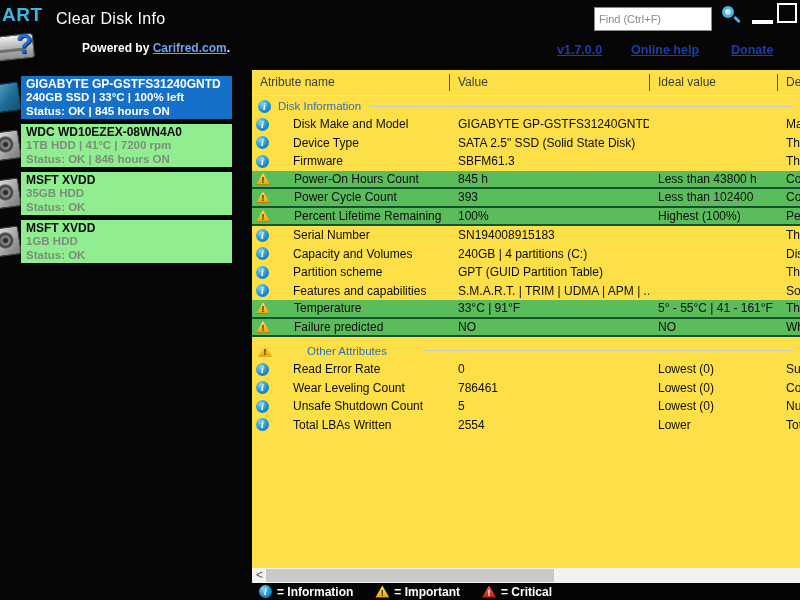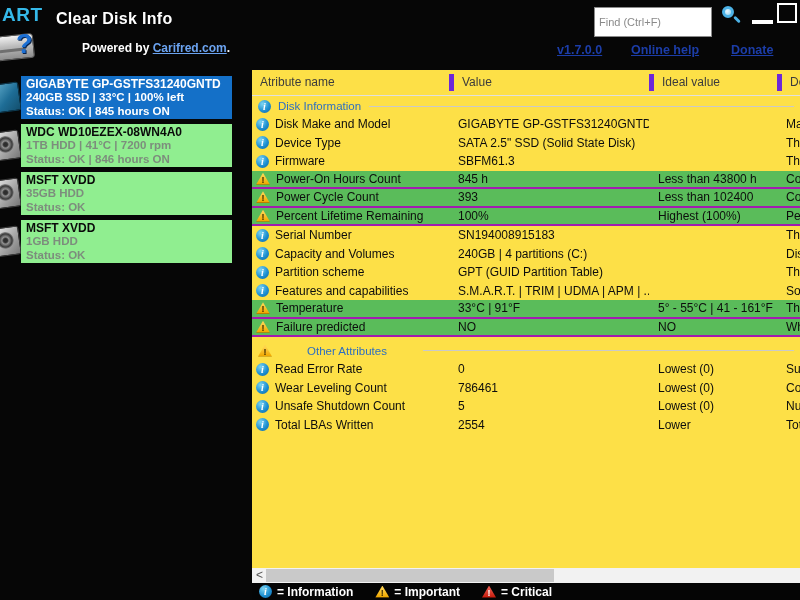--- a/index.html
+++ b/index.html
@@ -7,24 +7,24 @@
   body { font-family:"Liberation Sans", sans-serif; background:#000; }
   #app { position:relative; width:800px; height:600px; background:#060606; overflow:hidden; }
   a { cursor:pointer; }
 
   
   #logo-art { position:absolute; left:2px; top:4px; color:var(--logo-cyan); font-weight:bold; font-size:19px; letter-spacing:.5px; }
   #logo-drive { position:absolute; left:-10px; top:27px; width:48px; height:38px; }
   #logo-drive .drive-body { position:absolute; left:0; top:8px; width:44px; height:25px; border-radius:4px; background:linear-gradient(#f2f2f2,#bcbcbc 45%,#8d8d8d); border:1px solid #5e5e5e; transform:rotate(-6deg); }
   #logo-drive .drive-slot { position:absolute; left:6px; top:22px; width:30px; height:3px; background:#6f6f6f; border-radius:2px; transform:rotate(-6deg); }
   #logo-question { position:absolute; left:26px; top:2px; font-size:27px; font-weight:bold; color:#1b6fd4; text-shadow:1px 1px 0 #09244d; }
-  #app-title { position:absolute; left:56px; top:10px; color:#fff; font-size:16px; font-weight:bold; letter-spacing:.3px; }
+  #app-title { position:absolute; left:56px; top:10px; color:#fff; font-size:16px; font-weight:normal; letter-spacing:.3px; }
   #powered { position:absolute; left:38px; top:41px; color:#fff; font-size:12px; font-weight:bold;padding-left:44px; }
   #powered a { color:var(--link-light); text-decoration:underline; }
-  #find-input { position:absolute; left:594px; top:7px; width:118px; height:30px; border:1px solid #8a8a8a; background:#fff; font-size:11px; padding:0 4px; color:#222; font-family:"Liberation Sans", sans-serif; }
+  #find-input { position:absolute; left:594px; top:7px; width:118px; height:24px; border:1px solid #8a8a8a; background:#fff; font-size:11px; padding:0 4px; color:#222; font-family:"Liberation Sans", sans-serif; }
   #find-input::placeholder { color:#8a8a8a; }
   #search-icon { position:absolute; left:721px; top:5px; width:20px; height:20px; cursor:pointer; }
   #search-icon .lens { position:absolute; left:1px; top:1px; width:12px; height:12px; border:3px solid #4cb2e6; border-radius:50%; background:radial-gradient(circle at 35% 35%, #eaf8ff, #8fd0ef); }
   #search-icon .handle { position:absolute; left:12px; top:13px; width:8px; height:3px; background:#4cb2e6; transform:rotate(45deg); border-radius:2px; }
   #min-btn { position:absolute; left:752px; top:20px; width:21px; height:4px; background:#fff; cursor:pointer; }
   #max-btn { position:absolute; left:777px; top:3px; width:20px; height:20px; border:2px solid #fff; background:transparent; cursor:pointer; }
   .hlink { position:absolute; top:43px; font-size:12.5px; font-weight:bold; color:var(--link-dark); text-decoration:underline; }
   #link-version { left:557px; }
   #link-help { left:631px; }
   #link-donate { left:731px; }
@@ -45,32 +45,32 @@
   .disk-line { font-size:11.5px; font-weight:bold; line-height:13.5px; white-space:nowrap; }
   .selected .disk-name, .selected .disk-line { color:#fff; }
   .ok .disk-name { color:#0a0a0a; }
   .ok .disk-line { color:#7d8d7d; }
 
   
   #main { position:absolute; left:252px; top:70px; right:0; bottom:0; background:#fde047; }
   #thead { display:flex; height:26px; align-items:center; border-bottom:1px solid #e0e0e0; color:#3c3c3c; font-size:12px; }
   .c1 { width:197px; } .c2 { width:200px; } .c3 { width:128px; } .c4 { flex:1; overflow:hidden; }
   #thead .hc { padding-left:8px; height:17px; line-height:17px; white-space:nowrap; overflow:hidden; cursor:default; }
-  #thead .c2, #thead .c3, #thead .c4 { border-left:5px solid #6d28d9; }
+  #thead .c2, #thead .c3, #thead .c4 { border-left:1px solid #6d28d9; }
 
   .sec-row { display:flex; align-items:center; height:19px; padding:1px 4px 0 6px; }
   .sec-row.tall { height:23px; padding-top:4px;gap:28px; }
   .sec-label { color:#2e6fc0; font-size:11.5px; margin-left:7px; white-space:nowrap; }
   .sec-line { flex:1; height:1px; background:#c9c9c9; margin:0 2px 0 8px; }
 
   .trow { display:flex; align-items:center; height:18.5px; font-size:12px; color:#0d0d0d; }
-  .trow.hl { background:var(--row-green); border-bottom:2px solid #a21caf; }
+  .trow.hl { background:var(--row-green); border-bottom:2px solid #14532d; }
   .trow .cell { white-space:nowrap; overflow:hidden; }
   .trow .c1 { display:flex; align-items:center; padding-left:4px; }
-  .trow .c1 .lbl { margin-left:6px; overflow:hidden; white-space:nowrap; }
+  .trow .c1 .lbl { margin-left:24px; overflow:hidden; white-space:nowrap; }
   .trow .c2, .trow .c3, .trow .c4 { padding-left:9px; }
 
   
   .ico-info { width:13px; height:13px; min-width:13px; border-radius:50%; display:inline-block; text-align:center;
       background:radial-gradient(circle at 35% 30%, #7ed5f2, var(--info-blue) 55%, #0f63a2);
       color:#fff; font-family:"Liberation Serif", serif; font-weight:bold; font-style:italic; font-size:10px; line-height:13px; }
   .ico-tri { width:14px; height:12px; min-width:14px; position:relative; display:inline-block; }
   .ico-tri::before { content:""; position:absolute; inset:0; clip-path:polygon(50% 0, 100% 100%, 0 100%); }
   .ico-warn::before { background:linear-gradient(#ffd24d 20%, var(--warn-yellow)); border-bottom:1px solid #b87f00; }
   .ico-crit::before { background:linear-gradient(#e8564a 20%, var(--crit-red)); }

